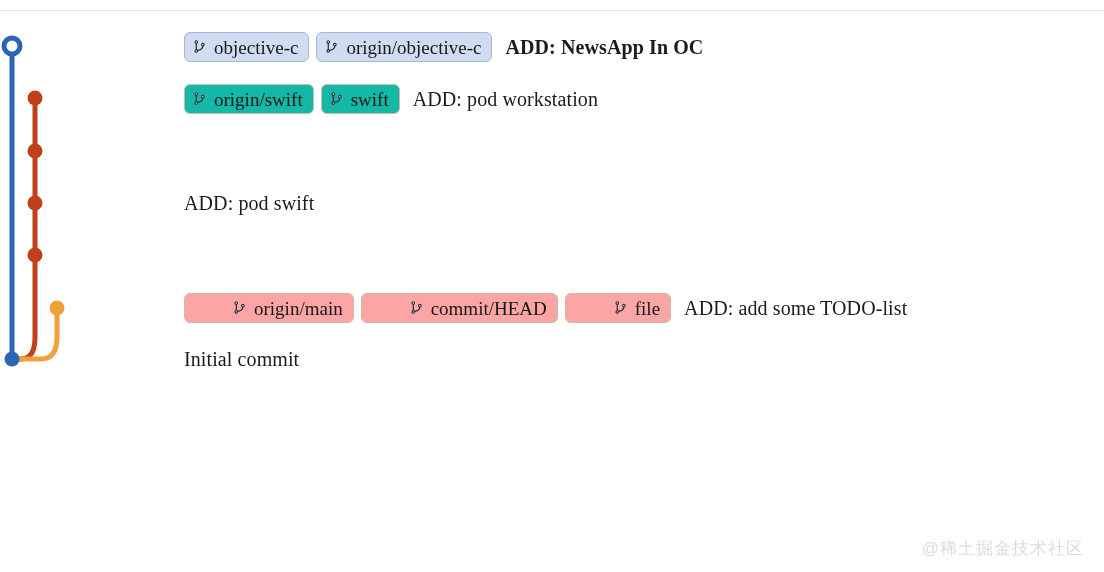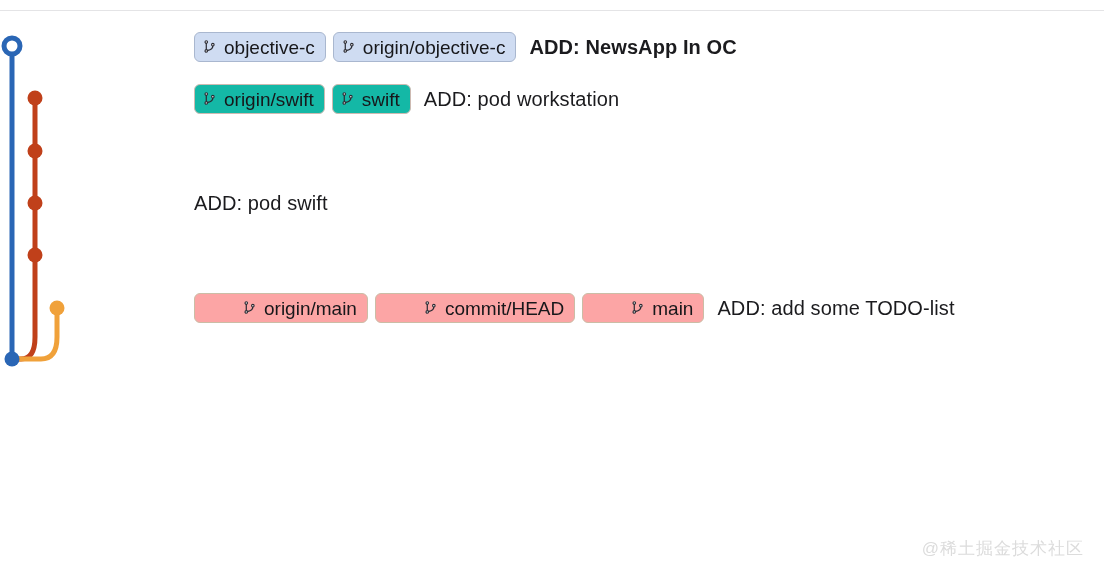--- a/index.html
+++ b/index.html
@@ -30,24 +30,25 @@
     position: absolute;
     left: 0;
     top: 0;
     width: 180px;
     height: 572px;
   }
 
   
   #rows {
     position: absolute;
-    left: 11px;
+    left: 1px;
     top: 0;
     width: 888px;
     height: 572px;
+    font-family: Liberation Serif, serif;
   }
   .commit-row {
     position: absolute;
     left: 183px;
     height: 52px;
     display: flex;
     align-items: center;
     gap: 7px;
     white-space: nowrap;
   }
@@ -173,19 +174,22 @@
         </svg>
         <span class="chip-label">commit/HEAD</span>
       </span>
       <span class="ref-chip cream">
         <svg class="branch-icon" viewBox="0 0 16 16" width="15" height="15">
           <path d="M3.5 3.2 v6.0 M3.5 9.2 c0 2.2 2.0 2.0 4.0 1.2 c2.0 -0.8 3.0 -2.2 3.0 -4.2" stroke="#2b2b33" stroke-width="1.3" fill="none" stroke-linecap="round"></path>
           <circle cx="3.5" cy="2.2" r="1.35" fill="#ffffff" stroke="#2b2b33" stroke-width="1.2"></circle>
           <circle cx="10.5" cy="5" r="1.35" fill="#ffffff" stroke="#2b2b33" stroke-width="1.2"></circle>
           <circle cx="3.5" cy="11.6" r="1.35" fill="#ffffff" stroke="#2b2b33" stroke-width="1.2"></circle>
         </svg>
-        <span class="chip-label">main</span>
+        <span class="chip-label">file</span>
       </span>
       <span class="commit-msg" style="margin-left: 6px;">ADD: add some TODO-list</span>
+    </div>
+    <div class="commit-row" style="top: 333px;">
+      <span class="commit-msg">Initial commit</span>
     </div>
   </div>
 
 <div id="watermark">@稀土掘金技术社区</div>
 
 </body></html>

